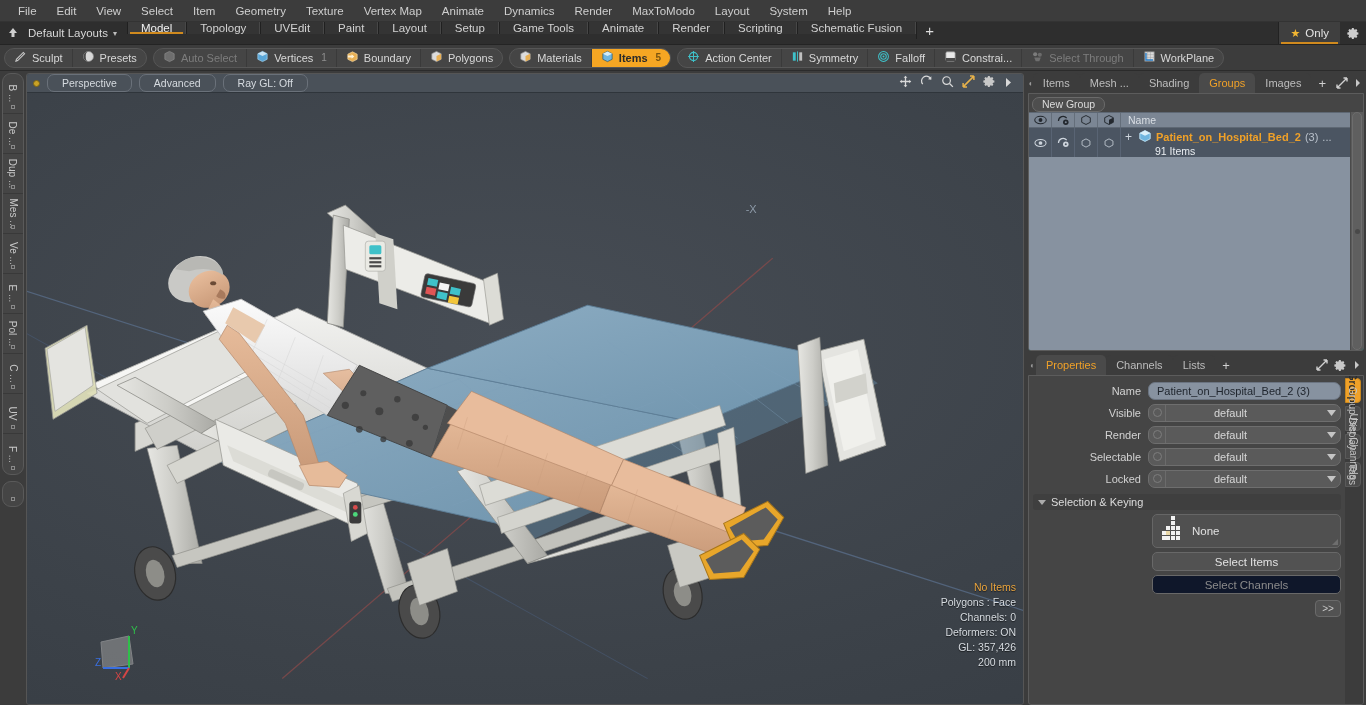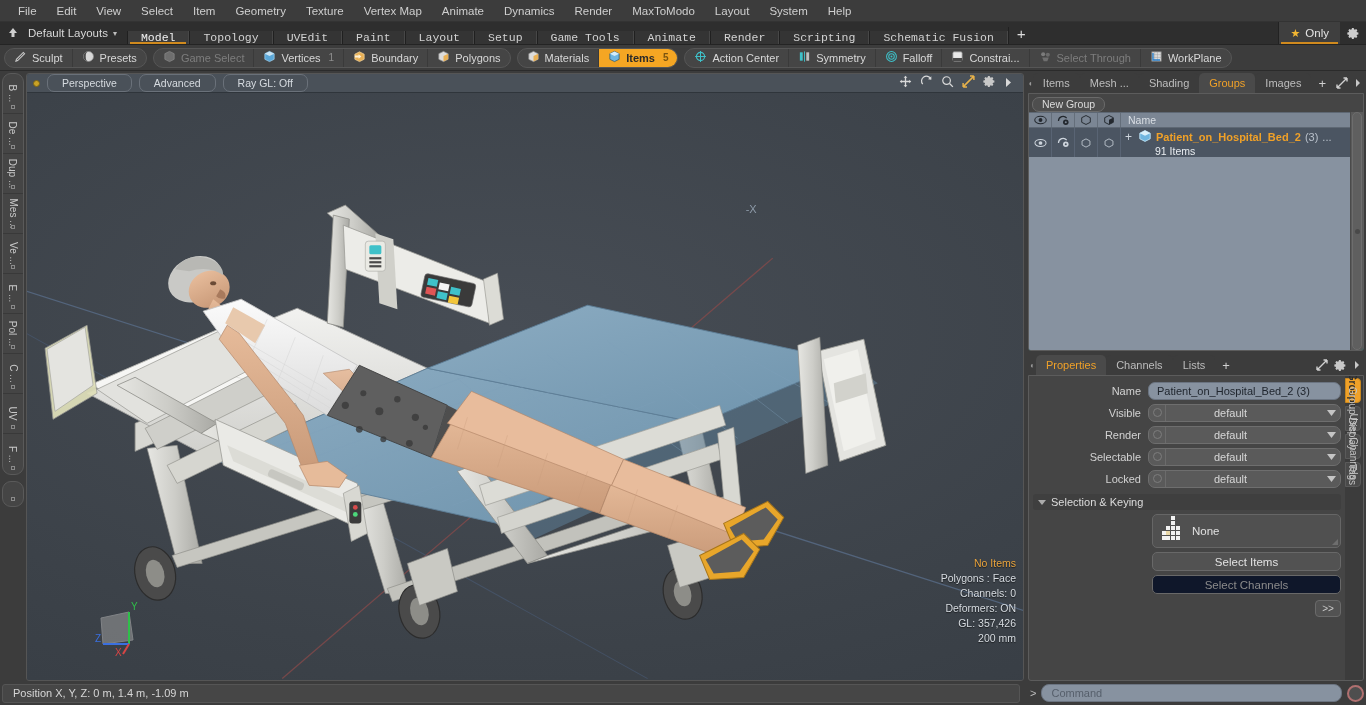--- a/index.html
+++ b/index.html
@@ -25,21 +25,21 @@
   .tabrow {
     height: 23px; background: #2e2e2e; display: flex; align-items: stretch;
     flex: 0 0 23px; border-bottom: 1px solid #242424;
   }
   .home-ico { width: 26px; display: flex; align-items: center; justify-content: center; }
   .layout-sel {
     display: flex; align-items: center; color: #d8d8d8; font-size: 11.5px;
     padding: 0 10px 0 2px; white-space: nowrap;
   }
   .layout-sel .caret { margin-left: 5px; font-size: 8px; color: #bdbdbd; }
-  .tabs-wrap { display: flex; align-items: flex-end; flex: 1; font-family: Liberation Mono, monospace; }
+  .tabs-wrap { display: flex; align-items: flex-start; flex: 1; }
   .ltab {
     position: relative; display: flex; align-items: center; justify-content: center;
     padding: 0 13px; color: #d2d2d2; font-size: 11.5px; white-space: nowrap;
     border-left: 1px solid #202020; border-right: 1px solid #474747;
     background: #343434;
   }
   .ltab.active { color: #f0f0f0; background: #3c3c3c; }
   .ltab.active:after {
     content: ""; position: absolute; left: 2px; right: 2px; bottom: 0; height: 2px; background: #d08a1e;
   }
@@ -325,21 +325,21 @@
       </div>
     </div>
 
     <div class="grp">
       <div class="tbtn dim">
         <span>
           <svg width="13" height="13" viewBox="0 0 14 14">
               <path d="M7 1.5 L12 4 L12 10 L7 12.5 L2 10 L2 4 Z" fill="#6e6e6e" stroke="#8a8a8a" stroke-width=".8"></path>
             </svg>
         </span>
-        <span>Game Select</span>
+        <span>Auto Select</span>
       </div>
       <div class="tbtn">
         <span>
           <svg width="13" height="13" viewBox="0 0 14 14">
               <path d="M7 1.5 L12 4 L12 10 L7 12.5 L2 10 L2 4 Z" fill="#5aa7d8" stroke="#9ed0ee" stroke-width=".8"></path>
               <path d="M7 1.5 L12 4 L7 6.5 L2 4 Z" fill="#c9e3f3"></path>
             </svg>
         </span>
         <span>Vertices</span>
         <span class="num">1</span>
@@ -1030,21 +1030,13 @@
               <span>User Channels</span>
             </div>
           <div class="prail-tab">
               <span>Tags</span>
             </div>
         </div>
       </div>
     </div>
   </div>
 
-  <div class="statusbar">
-    <div class="status-left">Position X, Y, Z:   0 m, 1.4 m, -1.09 m</div>
-    <div class="cmd-wrap">
-      <span class="cmd-gt">&gt;</span>
-      <div class="cmd-input">Command</div>
-      <div class="cmd-rec"></div>
-    </div>
-  </div>
 </div>
 
 </body></html>

